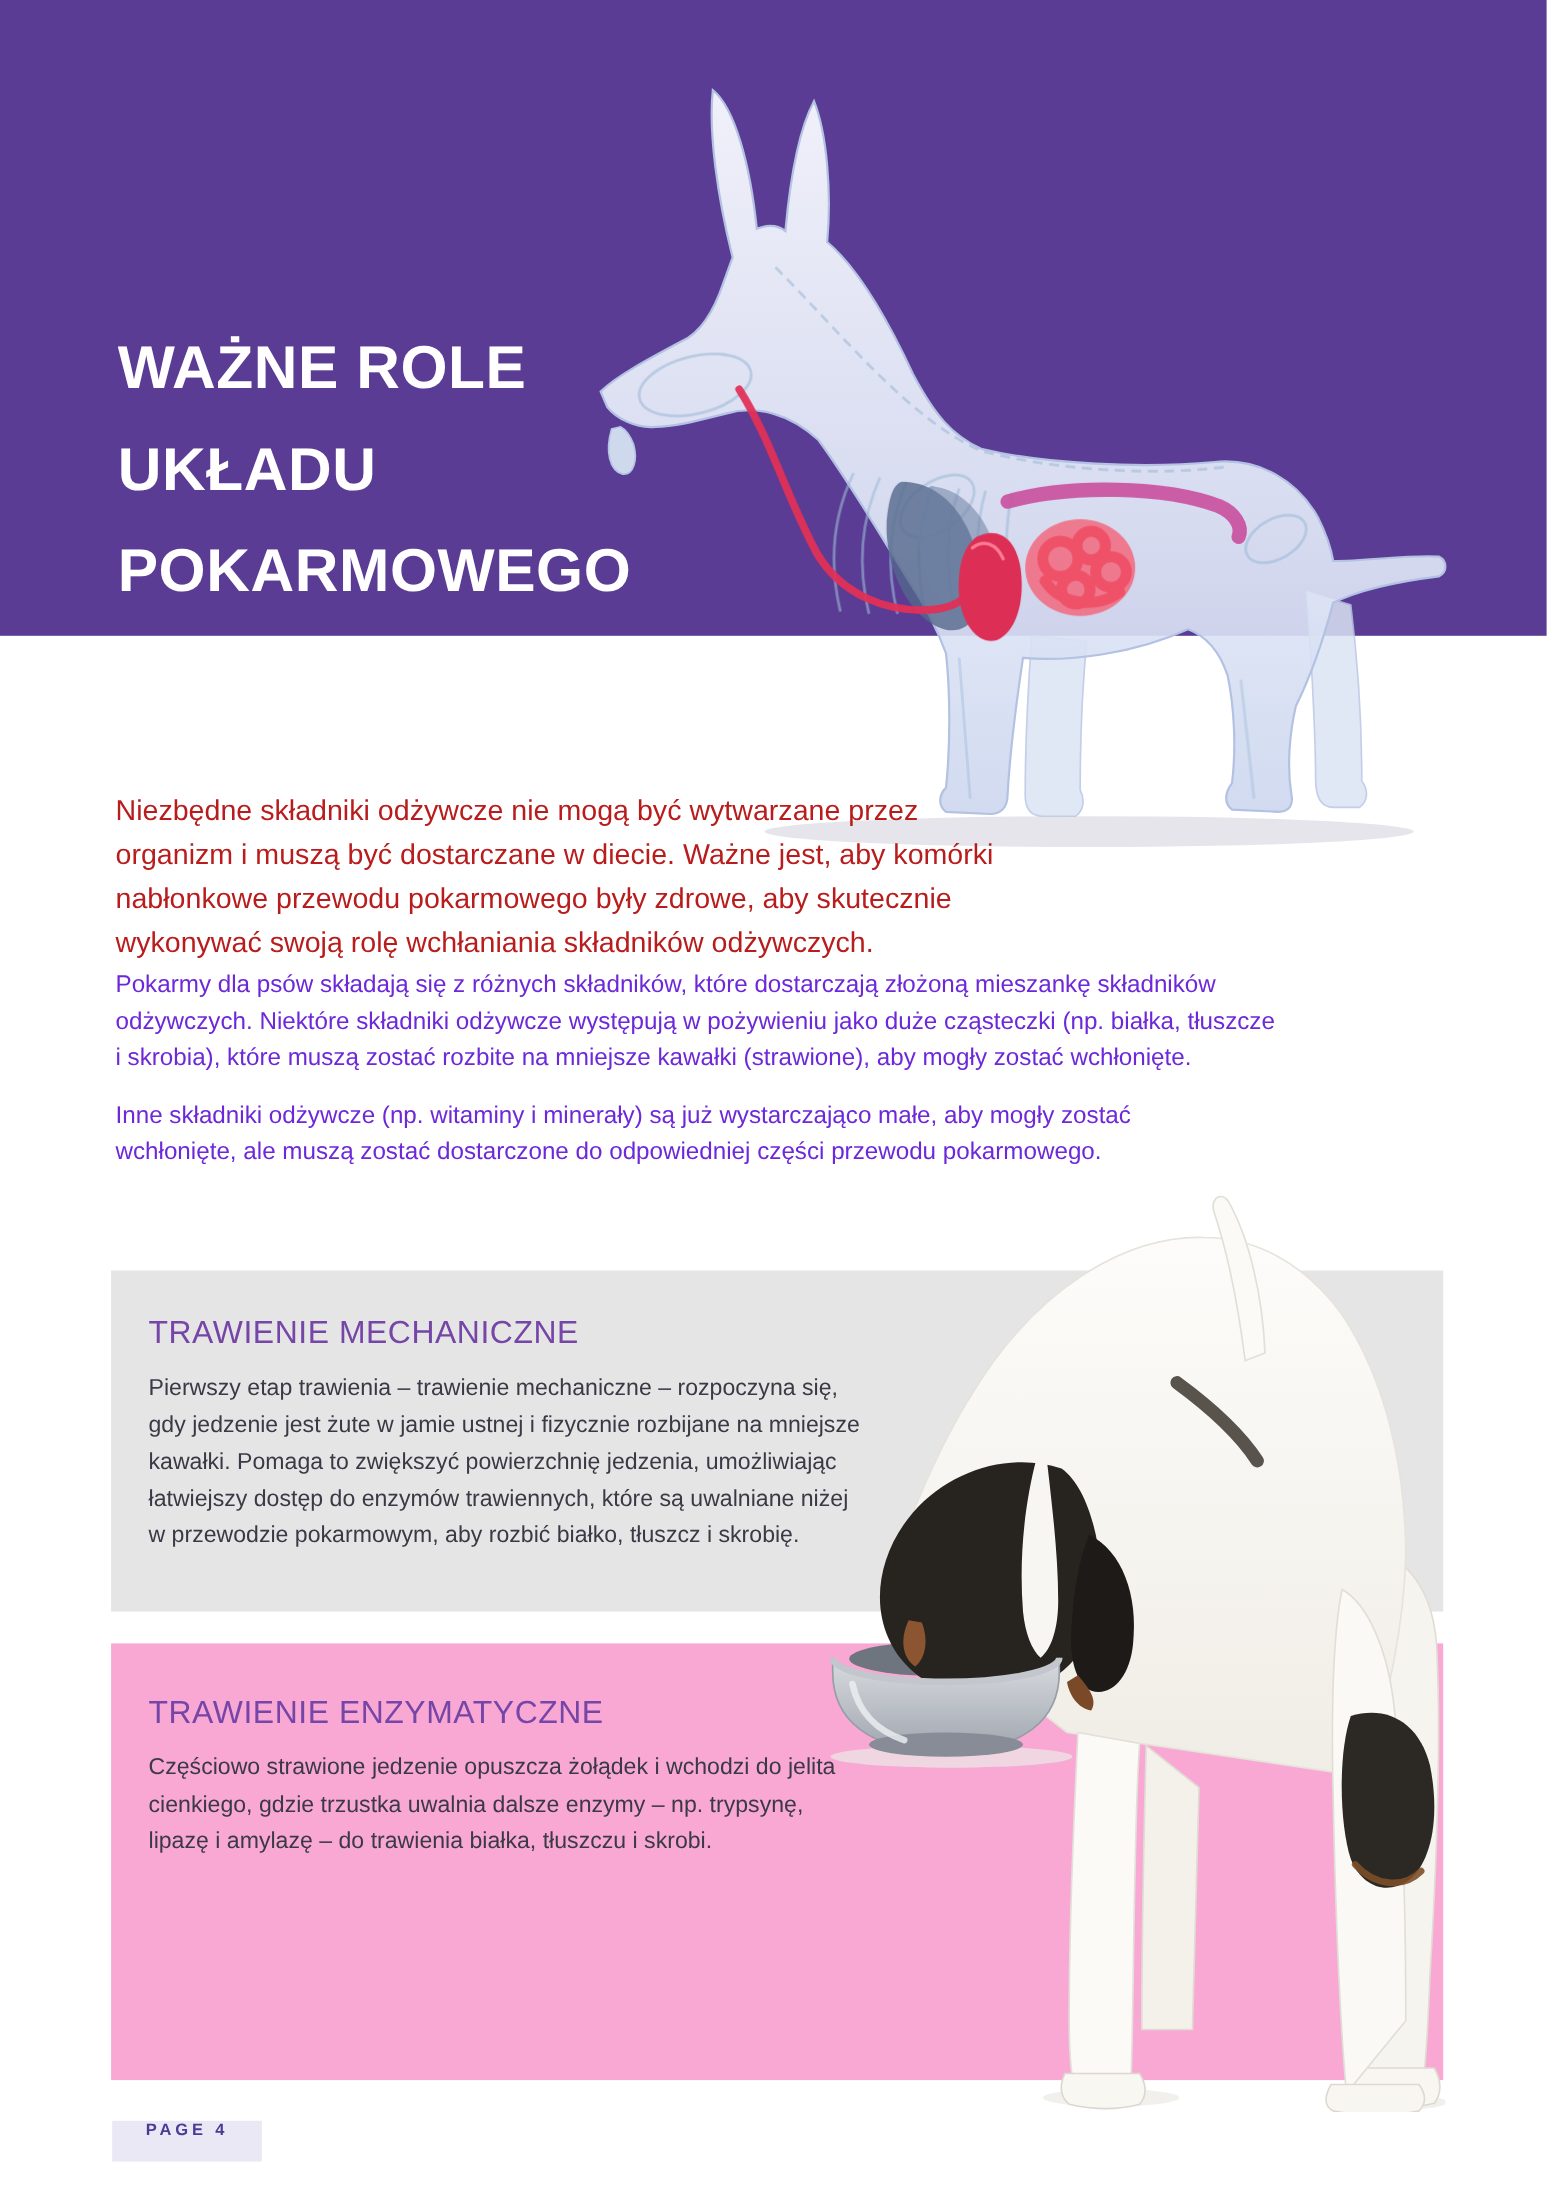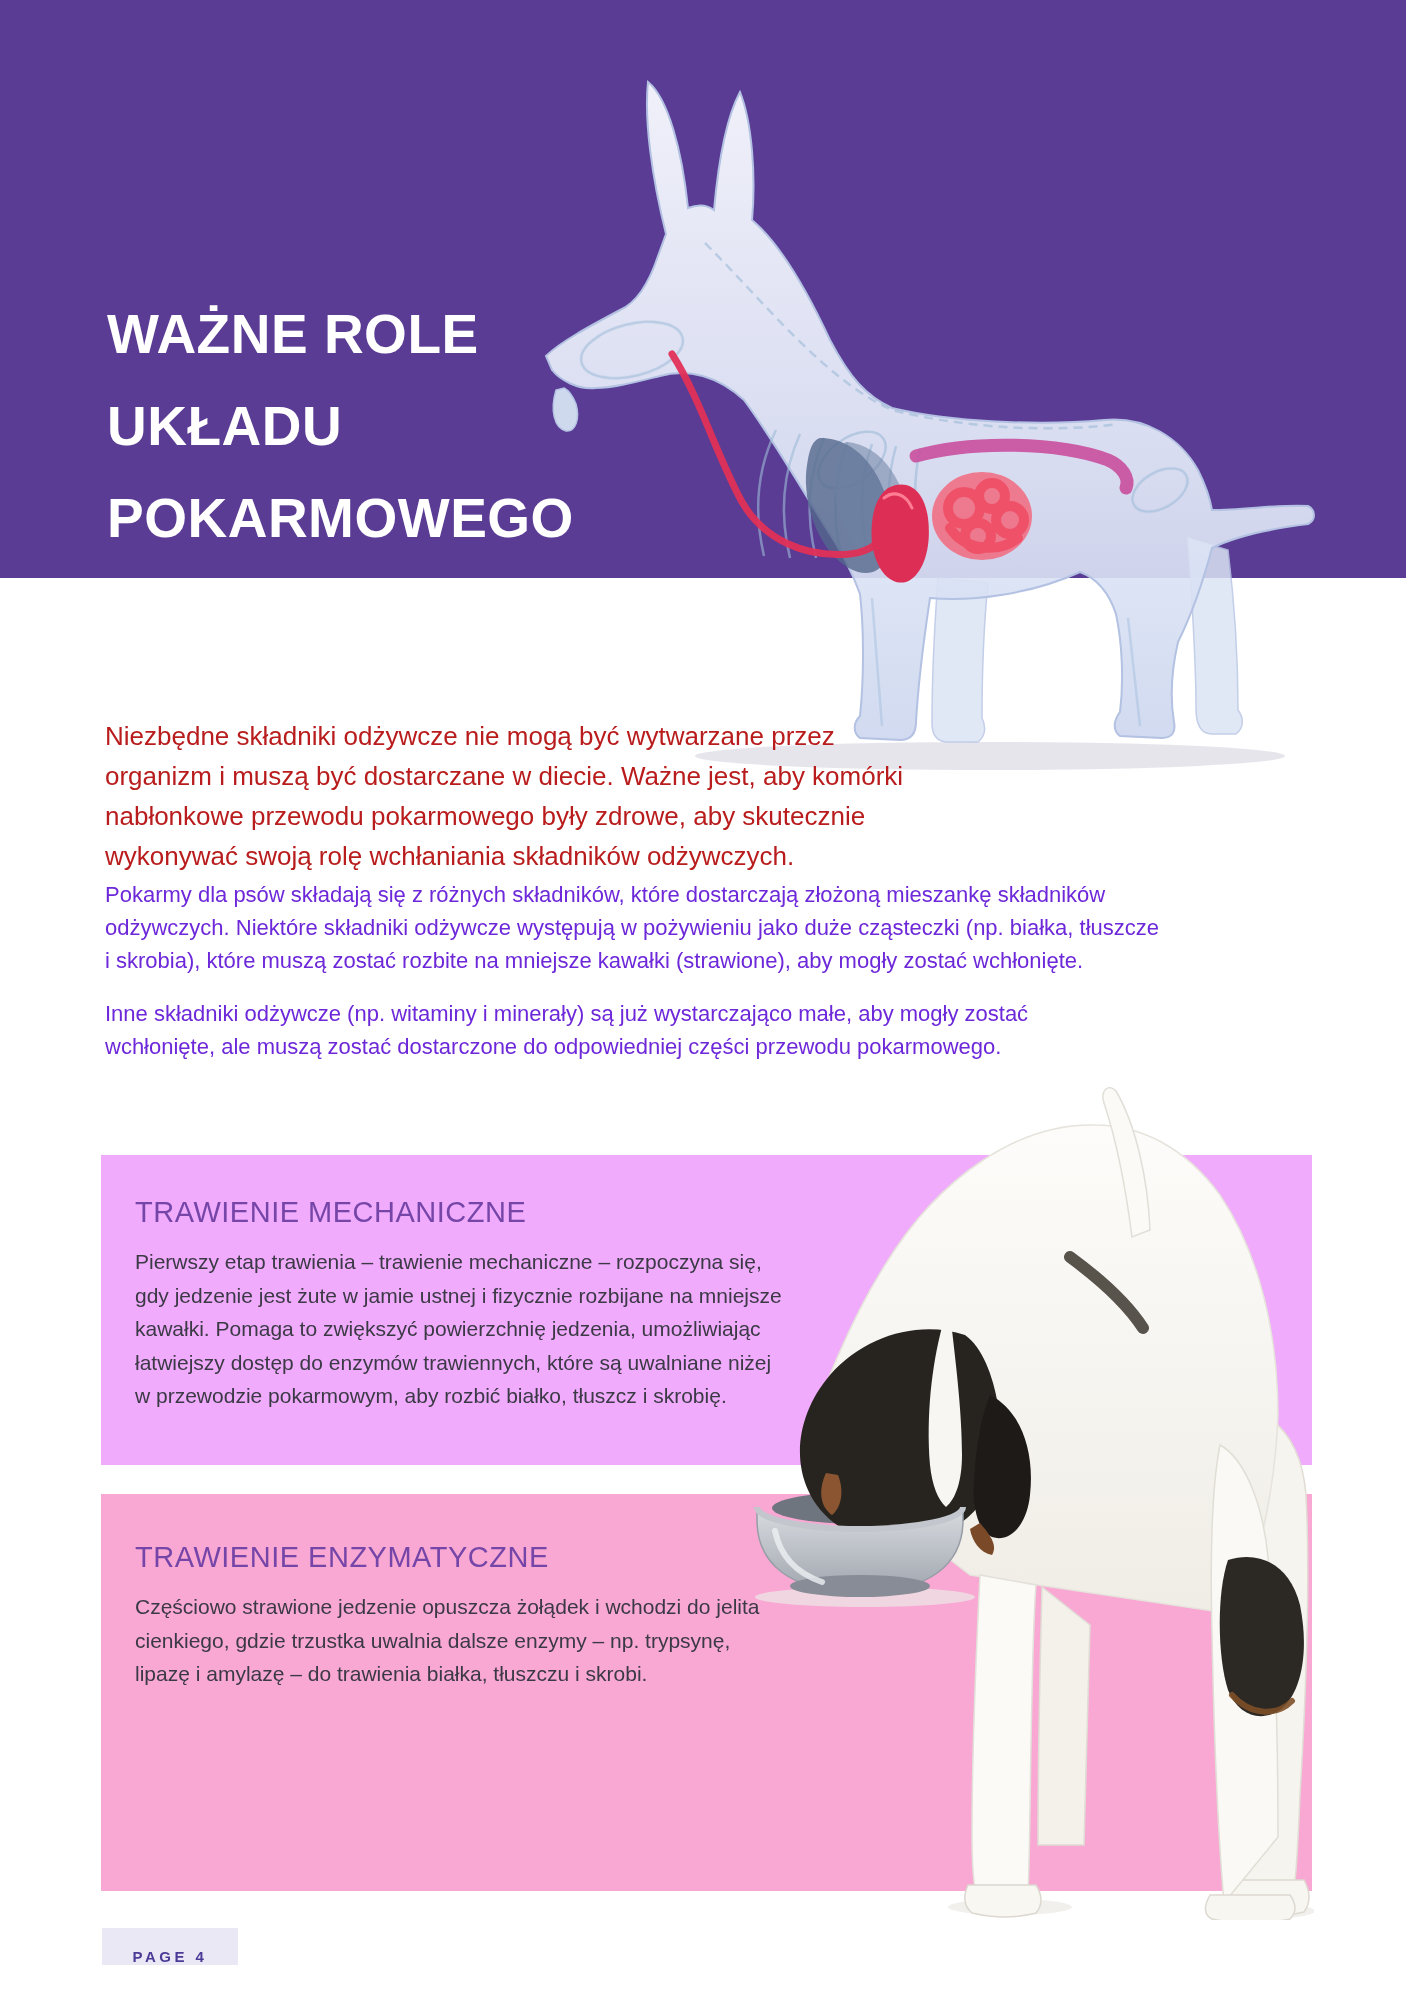--- a/index.html
+++ b/index.html
@@ -27,38 +27,38 @@
   .body-para{
     position:absolute;left:105px;width:1260px;margin:0;
     color:#6d28d9;font-size:22px;line-height:33px;white-space:pre-line;
   }
   .p1{top:878px;}
   .p2{top:997px;}
   .box{
     position:absolute;left:101px;width:1211px;box-sizing:border-box;
     padding:40px 40px 0 34px;
   }
-  .box-mechanical{top:1155px;height:310px;background:#f0abfc;}
+  .box-mechanical{top:1155px;height:310px;background:#e5e5e5;}
   .box-enzymatic{top:1494px;height:397px;background:#f9a8d4;padding-top:46px;}
   .box h2{
     margin:0;color:#7546a8;font-size:29px;font-weight:normal;
     letter-spacing:0.5px;line-height:34px;
   }
   .box p{
     margin:16px 0 0 0;color:#3b3945;font-size:21px;line-height:33.5px;
     white-space:pre-line;
   }
   .box p + p{}
   .dog-photo{
     position:absolute;left:680px;top:975px;width:634px;height:945px;
     pointer-events:none;
   }
   .page-badge{
     position:absolute;left:102px;top:1928px;width:136px;height:37px;
-    background:#e9e8f4;display:flex;align-items:flex-end;justify-content:center;
+    background:#e9e8f4;display:flex;align-items:flex-start;justify-content:center;
   }
   .page-badge span{
     color:#4b3a96;font-size:15px;font-weight:bold;letter-spacing:3.5px;
   }
 </style>
 </head>
 <body>
 
 <div class="page">
 

